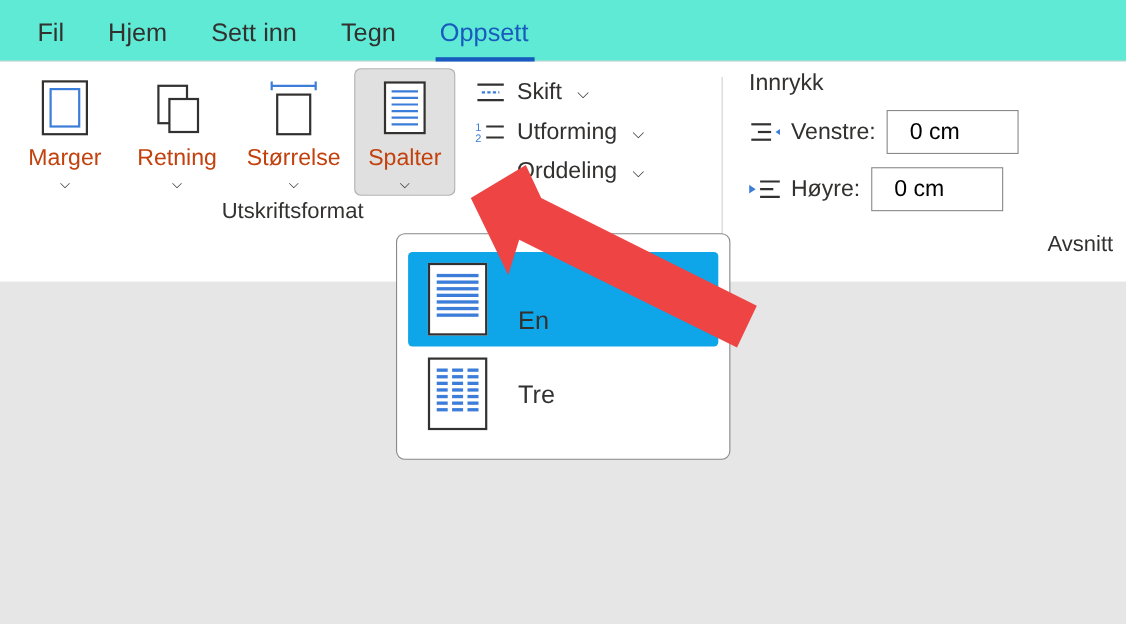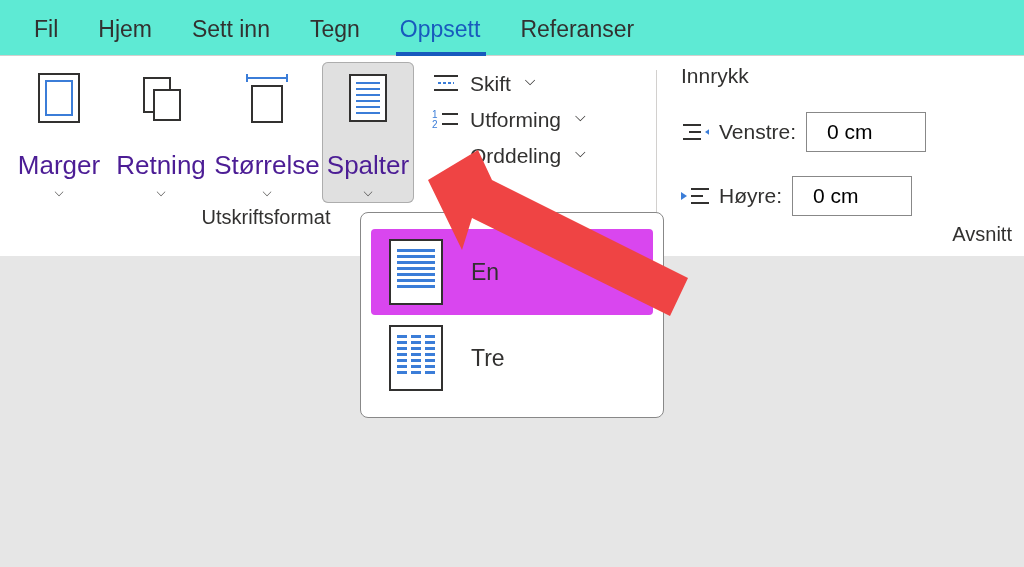--- a/index.html
+++ b/index.html
@@ -11,63 +11,62 @@
     .tabbar .tab.active::after { content: ""; position: absolute; left: 16px; right: 14px; bottom: -2px; height: 5px; background: #185abd; }
 
     .ribbon { background: #fff; height: 200px; display: flex; position: relative; }
 
     .chunk { display: flex; flex-direction: column; align-items: center; padding: 6px 8px 2px 8px; }
     .chunk-row { display: flex; align-items: flex-start; }
 
     .bigbtn { display: flex; flex-direction: column; align-items: center; width: 102px; padding: 8px 0 4px 0; border-radius: 6px; }
     .bigbtn.pressed { background: #e0e0e0; box-shadow: inset 0 0 0 1px #adadad; }
     .bigbtn .ico { height: 56px; display: flex; align-items: center; justify-content: center; }
-    .bigbtn .lbl { font-size: 26px; color: #4c1d95; margin-top: 24px; }
+    .bigbtn .lbl { font-size: 21px; color: #c2410c; margin-top: 6px; }
     .bigbtn .drop { font-size: 12px; color: #323130; margin-top: 4px; }
 
     .group-label { font-size: 20px; color: #323130; margin-top: 3px; }
 
     .divider { width: 1px; background: #d2d0ce; margin: 14px 4px 38px 4px; }
 
     .smallstack { display: flex; flex-direction: column; gap: 12px; padding: 10px 6px 4px 18px; font-size: 21px; color: #323130; }
-    .smallrow { display: flex; align-items: flex-start; gap: 10px; }
+    .smallrow { display: flex; align-items: center; gap: 10px; }
     .mini-ico { width: 28px; display: flex; justify-content: center; }
     .chev { font-size: 14px; color: #323130; margin-left: 4px; }
 
     .dialog-launcher { position: absolute; right: 4px; bottom: 6px; font-size: 16px; color: #323130; }
 
     .indent { padding: 8px 10px 4px 20px; font-size: 21px; color: #323130; }
     .indent .title { margin-bottom: 10px; }
-    .indent .row { display: flex; align-items: center; gap: 10px; margin: 24px 0; }
+    .indent .row { display: flex; align-items: center; gap: 10px; margin: 12px 0; }
     .spin { border: 1px solid #888; background: #fff; font-size: 21px; padding: 4px 20px; width: 120px; height: 40px; }
 
-    .right-label { font-size: 20px; color: #323130; position: absolute; right: 12px; bottom: 10px; }
+    .right-label { font-size: 20px; color: #323130; position: absolute; right: 12px; bottom: 22px; }
 
     
     .menu { position: absolute; left: 360px; top: 212px; width: 304px; background: #fff; border: 1px solid #888; border-radius: 8px; padding: 16px 10px; }
     .menu .item { display: flex; align-items: center; gap: 28px; padding: 10px 18px; font-size: 23px; color: #323130; border-radius: 4px; }
-    .menu .item.hover { background: #d946ef; }
+    .menu .item.hover { background: #0ea5e9; align-items: flex-end; }
     .menu .col-ico { width: 54px; height: 66px; border: 2px solid #323130; background: #fff; display: flex; padding: 8px 6px; gap: 4px; }
     .menu .col-ico .c { flex: 1; display: flex; flex-direction: column; gap: 3px; }
     .menu .col-ico .c div { height: 3px; background: #3b7dd8; }
 
     
     .arrow { position: absolute; left: 388px; top: 150px; pointer-events: none; }
 
   </style>
 </head>
 <body>
 
 <div class="tabbar">
   <div class="tab">Fil</div>
   <div class="tab">Hjem</div>
   <div class="tab">Sett inn</div>
   <div class="tab">Tegn</div>
   <div class="tab active">Oppsett</div>
-  <div class="tab">Referanser</div>
 </div>
 
 <div class="ribbon">
 
   <div class="chunk" style="position:relative;">
     <div class="chunk-row">
 
       <div class="bigbtn">
         <div class="ico">
           <svg width="44" height="52">

